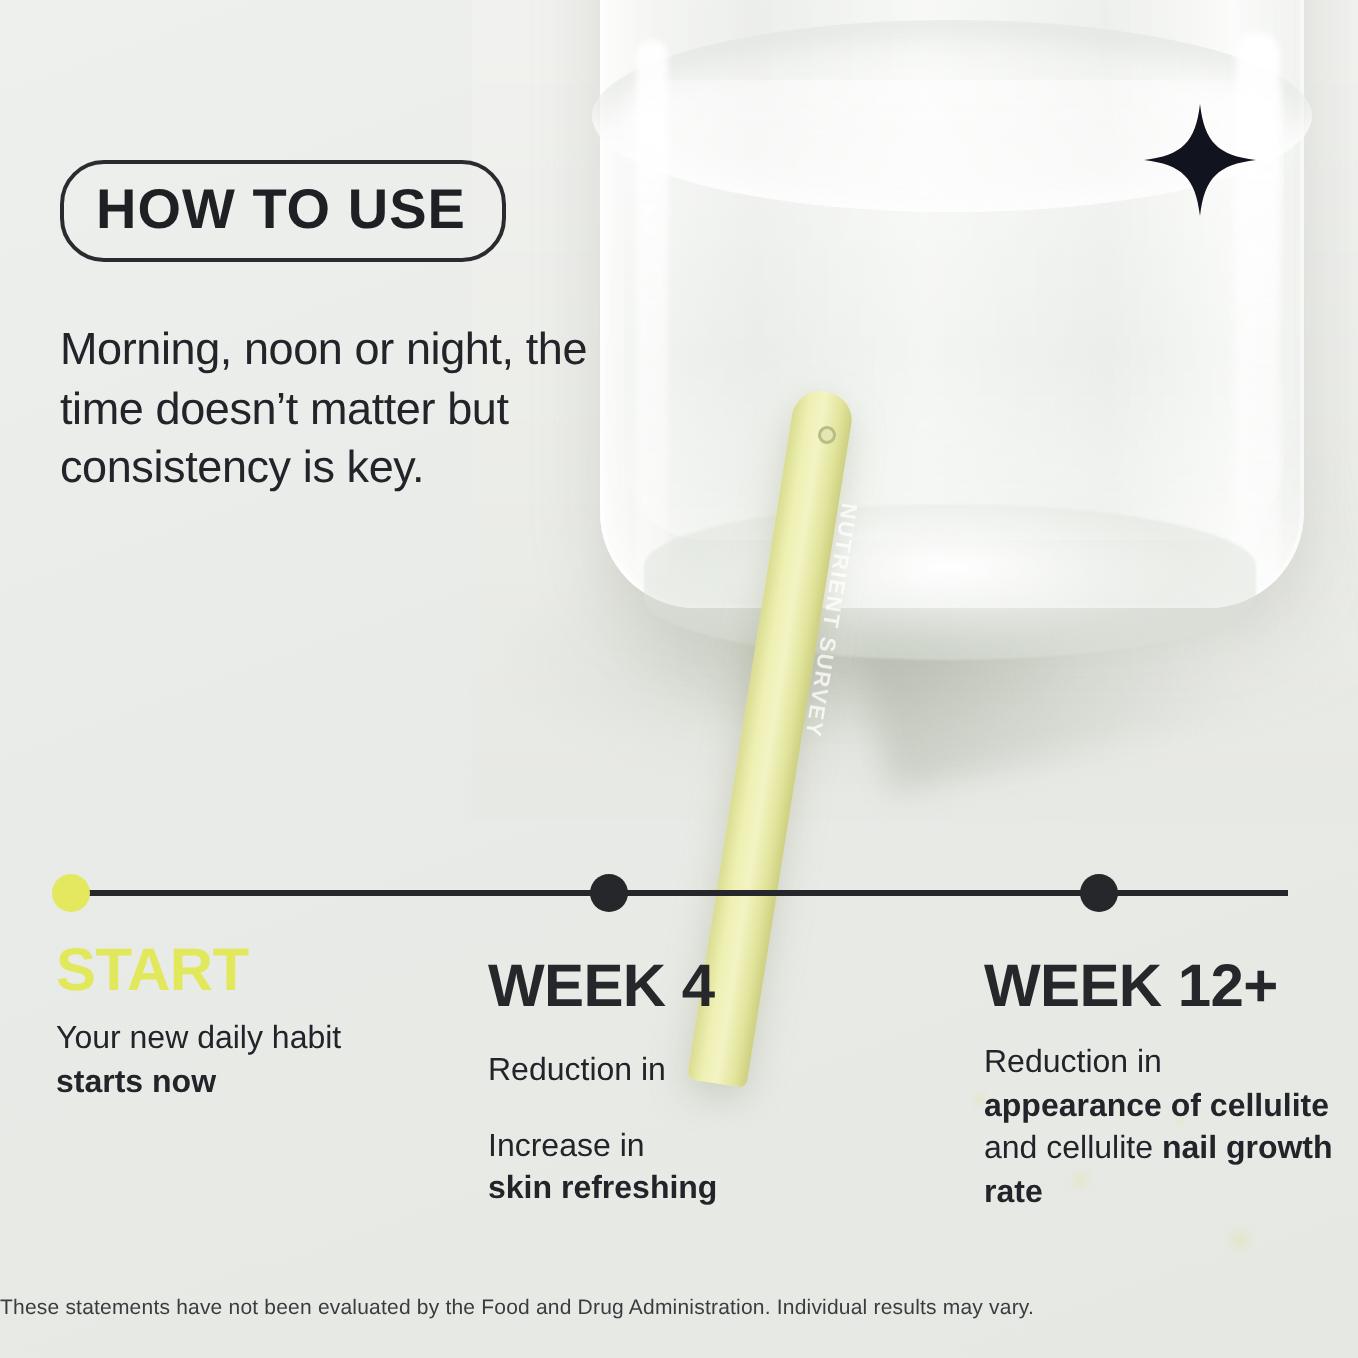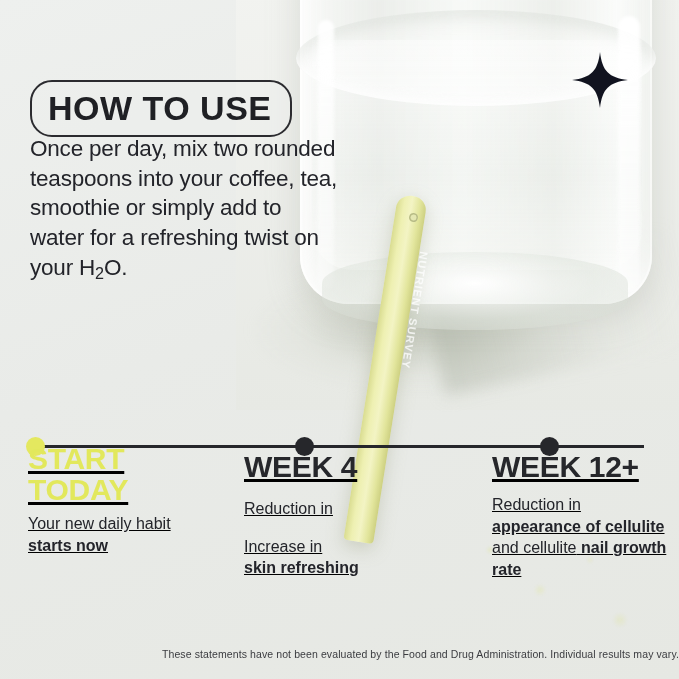--- a/index.html
+++ b/index.html
@@ -194,21 +194,21 @@
   .how-box {
     position: absolute;
     left: 30px;
     top: 80px;
     padding: 9px 18px 10px 16px;
     border: 2px solid #2b2b2f;
     border-radius: 22px;
     background: rgba(236,238,236,0.55);
   }
   .how-box-title {
-    font-size: 34px;
+    font-size: 28px;
     font-weight: 700;
     letter-spacing: 0.5px;
     color: #1f2024;
     line-height: 1;
   }
   .body-copy {
     position: absolute;
     left: 30px;
     top: 134px;
     width: 310px;
@@ -237,22 +237,21 @@
     height: 19px;
     border-radius: 50%;
     background: #26272b;
   }
   .dot.start { left: 26px; background: #e4e85f; }
   .dot.w4 { left: 295px; }
   .dot.w12 { left: 540px; }
 
   .col {
     position: absolute;
-    top: 443px;
-    text-decoration: underline;
+    top: 470px;
   }
   .col.c1 { left: 28px; width: 215px; }
   .col.c2 { left: 244px; width: 240px; }
   .col.c3 { left: 492px; width: 190px; }
 
   .head {
     font-size: 30px;
     font-weight: 700;
     letter-spacing: -0.3px;
     line-height: 1.04;
@@ -271,21 +270,21 @@
   .desc.block2 { margin-top: 18px; }
 
   .c2 .desc { margin-top: 16px; }
   .c3 .desc { margin-top: 12px; }
 
   .disclaimer {
     position: absolute;
     left: 0;
     right: 0;
     top: 648px;
-    text-align: right;
+    text-align: left;
     font-size: 10.5px;
     color: #3b3c40;
     letter-spacing: 0.1px;
   }
 </style>
 </head>
 <body>
 
 <div class="canvas">
 
@@ -307,31 +306,30 @@
 
   <svg class="sparkle" viewBox="0 0 100 100">
     <path d="M50 0 C54 34 66 46 100 50 C66 54 54 66 50 100 C46 66 34 54 0 50 C34 46 46 34 50 0 Z" fill="#11131f"></path>
   </svg>
 
   <div class="how-box">
     <div class="how-box-title">HOW TO USE</div>
   </div>
 
   <div class="body-copy">
-    <p><span>Once per day, mix two rounded teaspoons into your coffee, tea, smoothie or simply add to water for a refreshing twist on your H</span><span class="sub">2</span><span>O.</span></p>
+    <p class="second">Morning, noon or night, the time doesn’t matter but consistency is key.</p>
   </div>
 
   <div class="timeline-line"></div>
   <div class="dot start"></div>
   <div class="dot w4"></div>
   <div class="dot w12"></div>
 
   <div class="col c1">
     <div class="head yellow">START</div>
-    <div class="head yellow">TODAY</div>
     <div class="desc">
       <span>Your new daily habit</span><br>
       <span class="b">starts now</span>
     </div>
   </div>
 
   <div class="col c2">
     <div class="head w4">WEEK 4</div>
     <div class="desc">
       <span>Reduction in</span><br>

